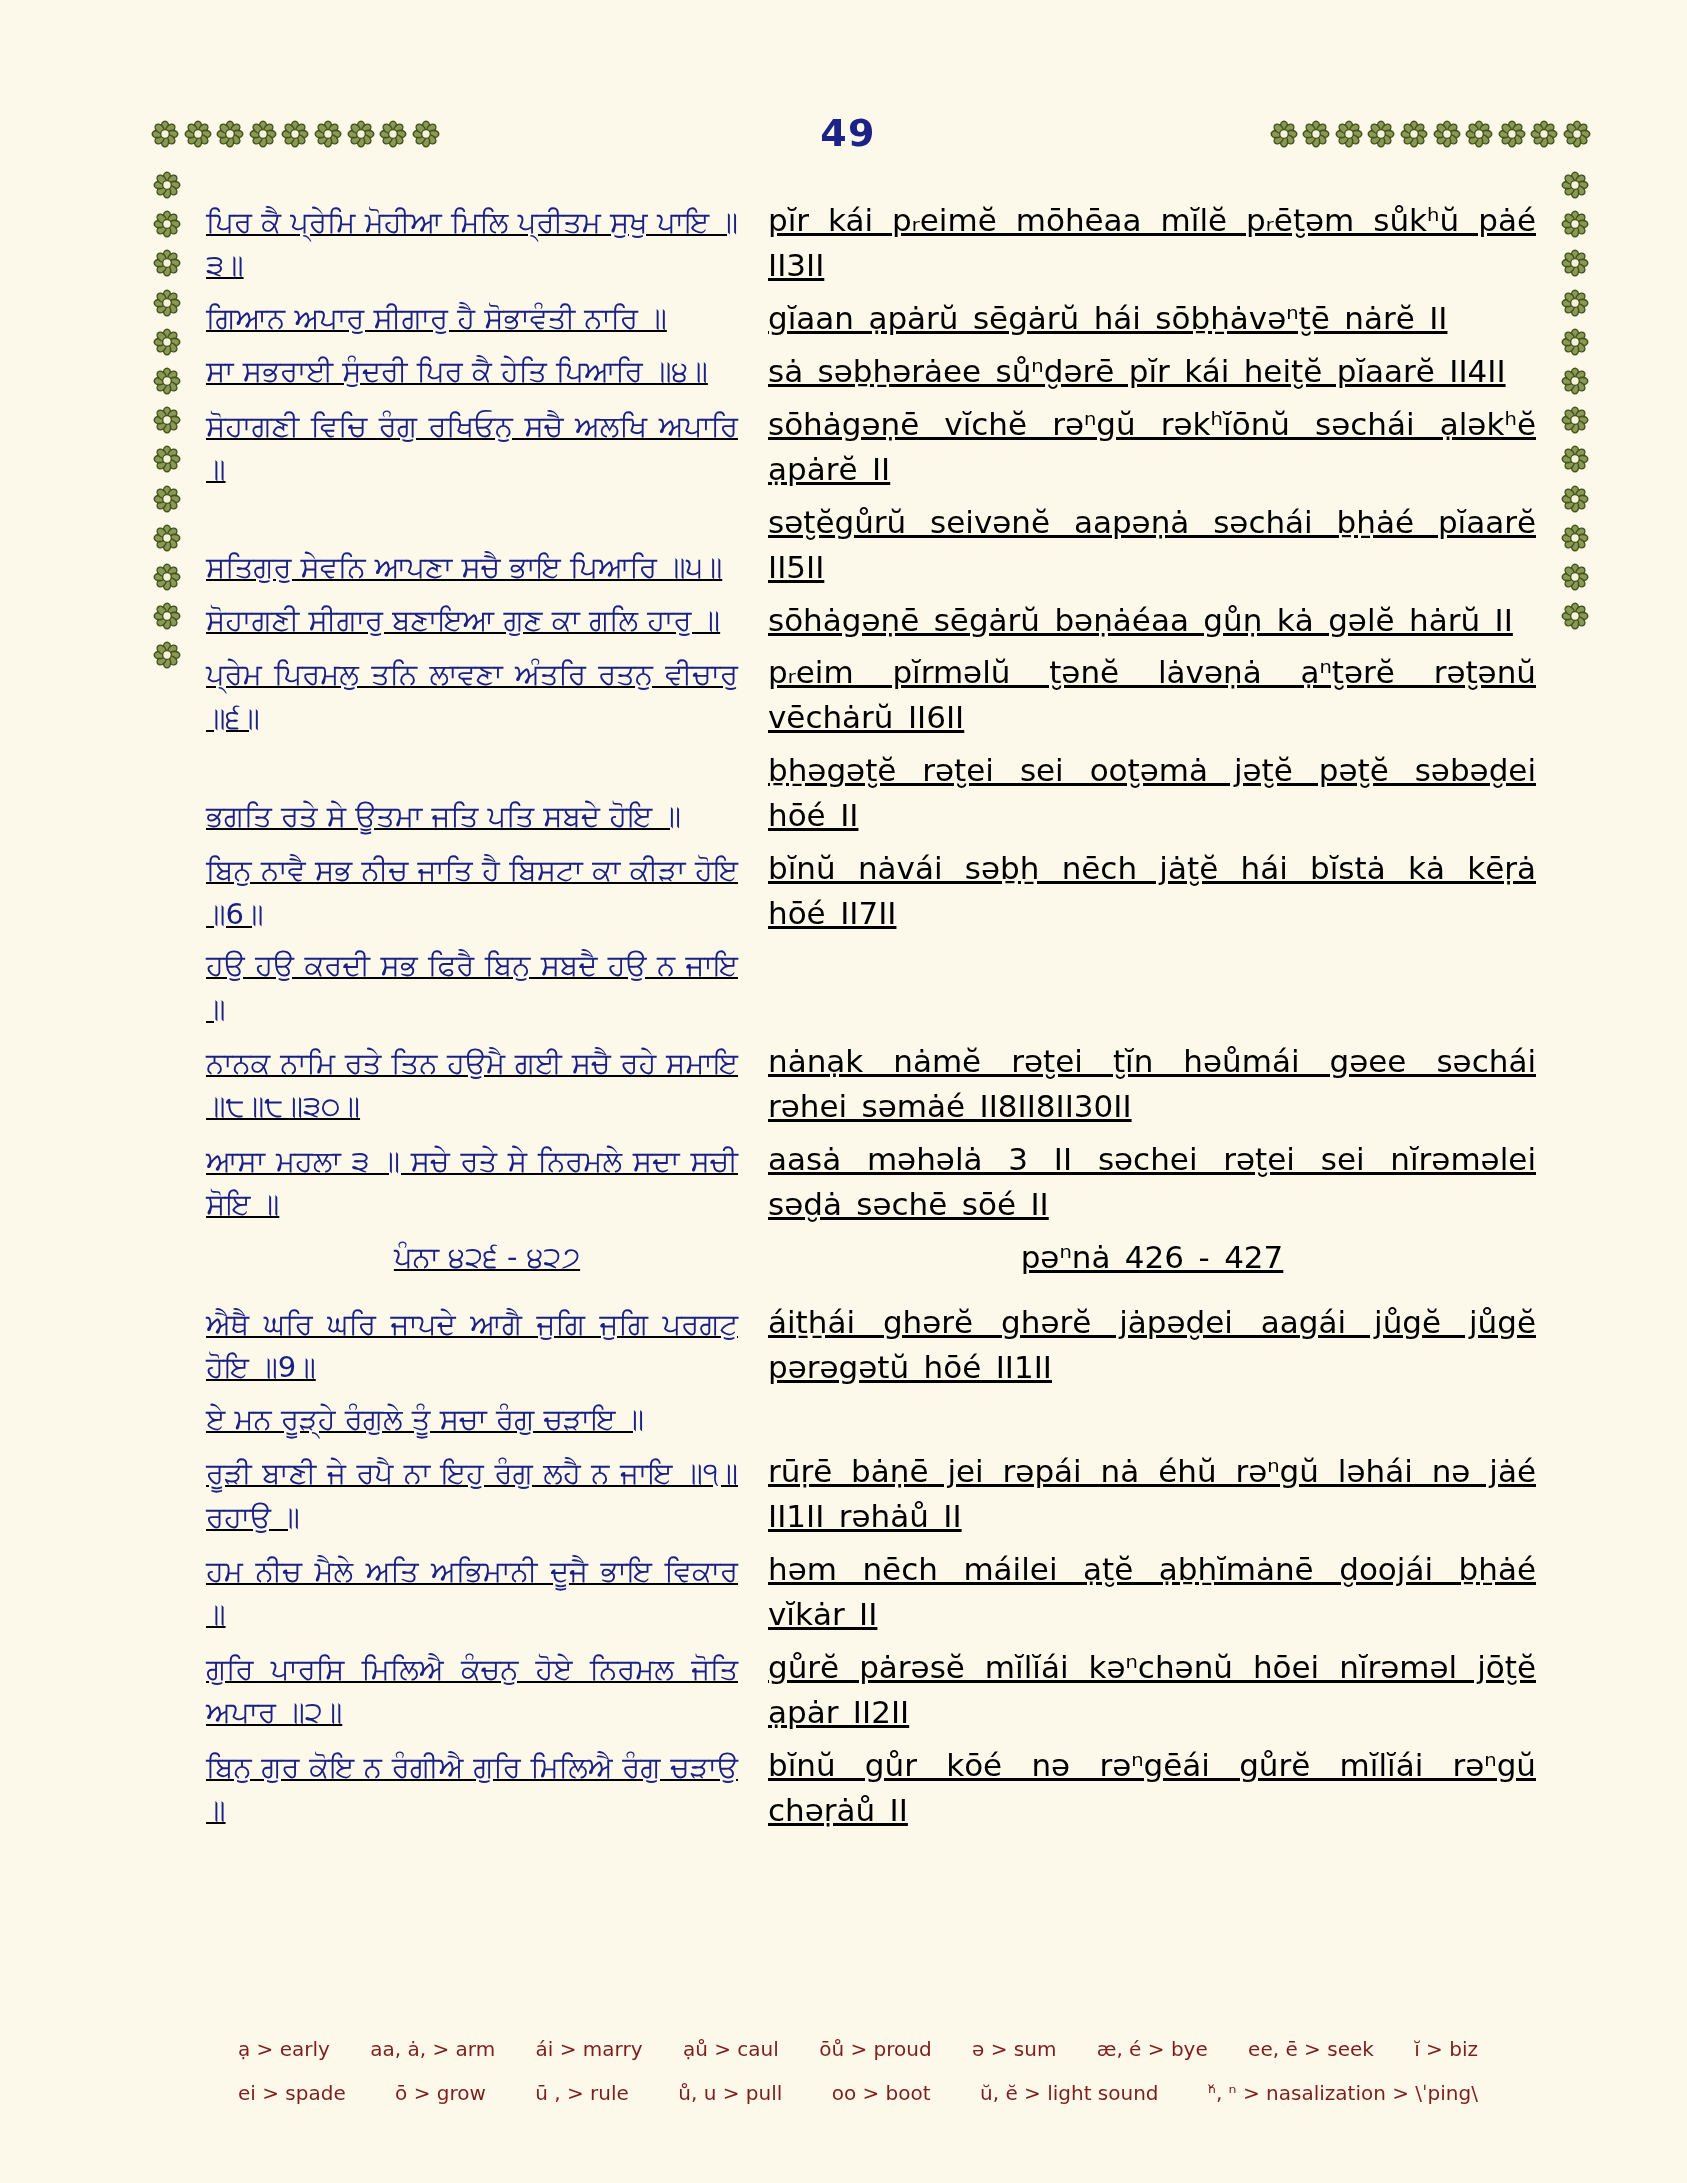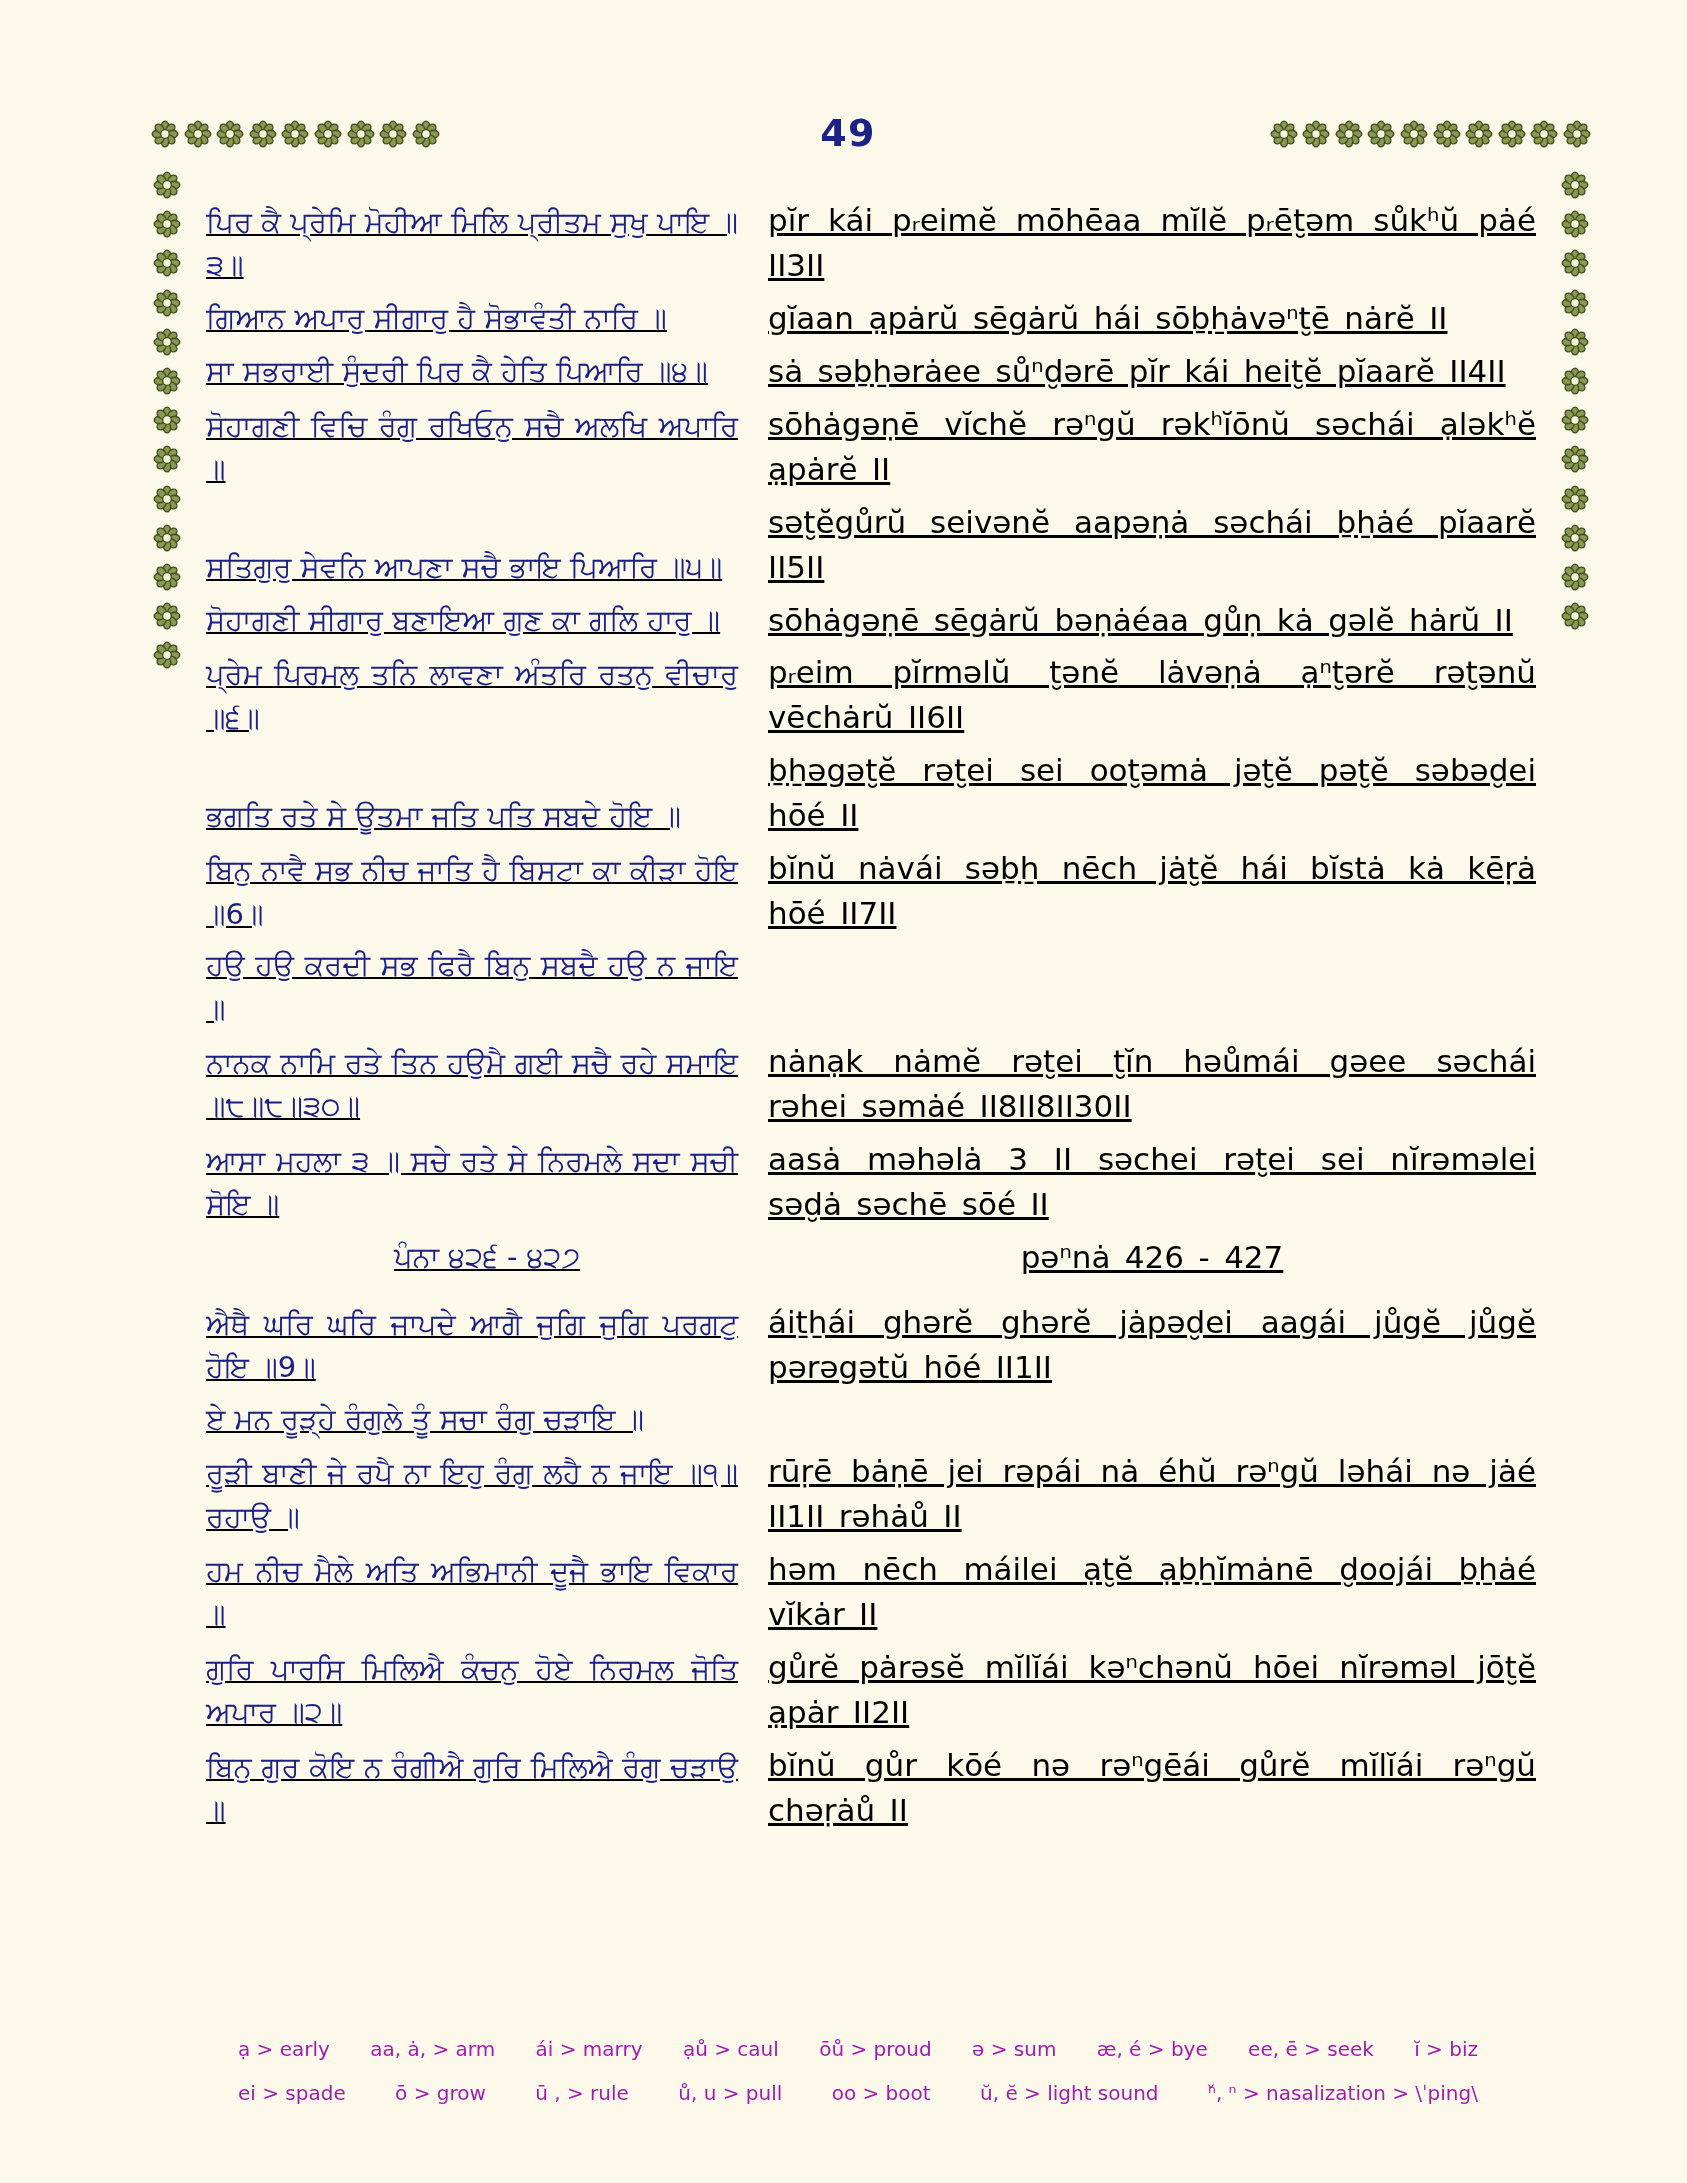--- a/index.html
+++ b/index.html
@@ -36,21 +36,21 @@
   .cell-r{
     flex:1;
     font-size:31px;line-height:1.45;color:#000000;
     text-align:justify;word-spacing:4.6px;
   }
   .row-center{margin-top:4px;margin-bottom:20px;}
   .row-center .cell-g,.row-center .cell-r{text-align:center;padding-right:0;}
   
   .guide{
     position:absolute;left:238px;right:218px;bottom:78px;
-    color:#a21caf;font-size:20px;
+    color:#7f1d1d;font-size:20px;
   }
   .guide-row{display:flex;justify-content:space-between;align-items:baseline;margin-top:20px;}
   .guide-item{white-space:nowrap;}
 </style>
 </head>
 <body>
 
 <svg style="position:absolute;width:0;height:0" aria-hidden="true">
   <defs>
     <g id="flower-sym">

